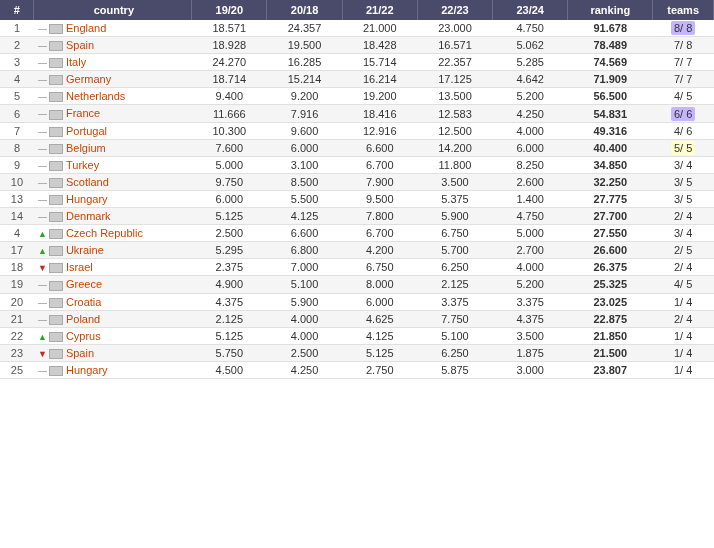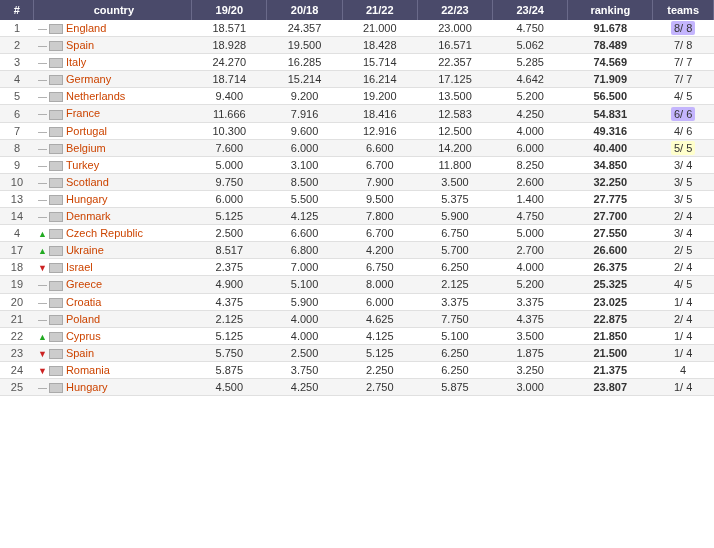--- a/index.html
+++ b/index.html
@@ -274,21 +274,21 @@
     <td>6.750</td>
     <td>5.000</td>
     <td class="ranking-val">27.550</td>
     <td class="teams-col"><span class="">3/ 4</span></td>
   </tr>
       <tr>
     <td class="num-col">17</td>
     <td class="country-col">
       <span class="trend-icon trend-up">▲</span><span class="flag-placeholder"></span><span class="country-name">Ukraine</span>
     </td>
-    <td>8.517</td>
+    <td>5.295</td>
     <td>6.800</td>
     <td>4.200</td>
     <td>5.700</td>
     <td>2.700</td>
     <td class="ranking-val">26.600</td>
     <td class="teams-col"><span class="">2/ 5</span></td>
   </tr>
       <tr>
     <td class="num-col">18</td>
     <td class="country-col">
@@ -361,33 +361,20 @@
     </td>
     <td>5.750</td>
     <td>2.500</td>
     <td>5.125</td>
     <td>6.250</td>
     <td>1.875</td>
     <td class="ranking-val">21.500</td>
     <td class="teams-col"><span class="">1/ 4</span></td>
   </tr>
       <tr>
-    <td class="num-col">24</td>
-    <td class="country-col">
-      <span class="trend-icon trend-down">▼</span><span class="flag-placeholder"></span><span class="country-name">Romania</span>
-    </td>
-    <td>5.875</td>
-    <td>3.750</td>
-    <td>2.250</td>
-    <td>6.250</td>
-    <td>3.250</td>
-    <td class="ranking-val">21.375</td>
-    <td class="teams-col"><span class="">4</span></td>
-  </tr>
-      <tr>
     <td class="num-col">25</td>
     <td class="country-col">
       <span class="trend-icon trend-same">—</span><span class="flag-placeholder"></span><span class="country-name">Hungary</span>
     </td>
     <td>4.500</td>
     <td>4.250</td>
     <td>2.750</td>
     <td>5.875</td>
     <td>3.000</td>
     <td class="ranking-val">23.807</td>

